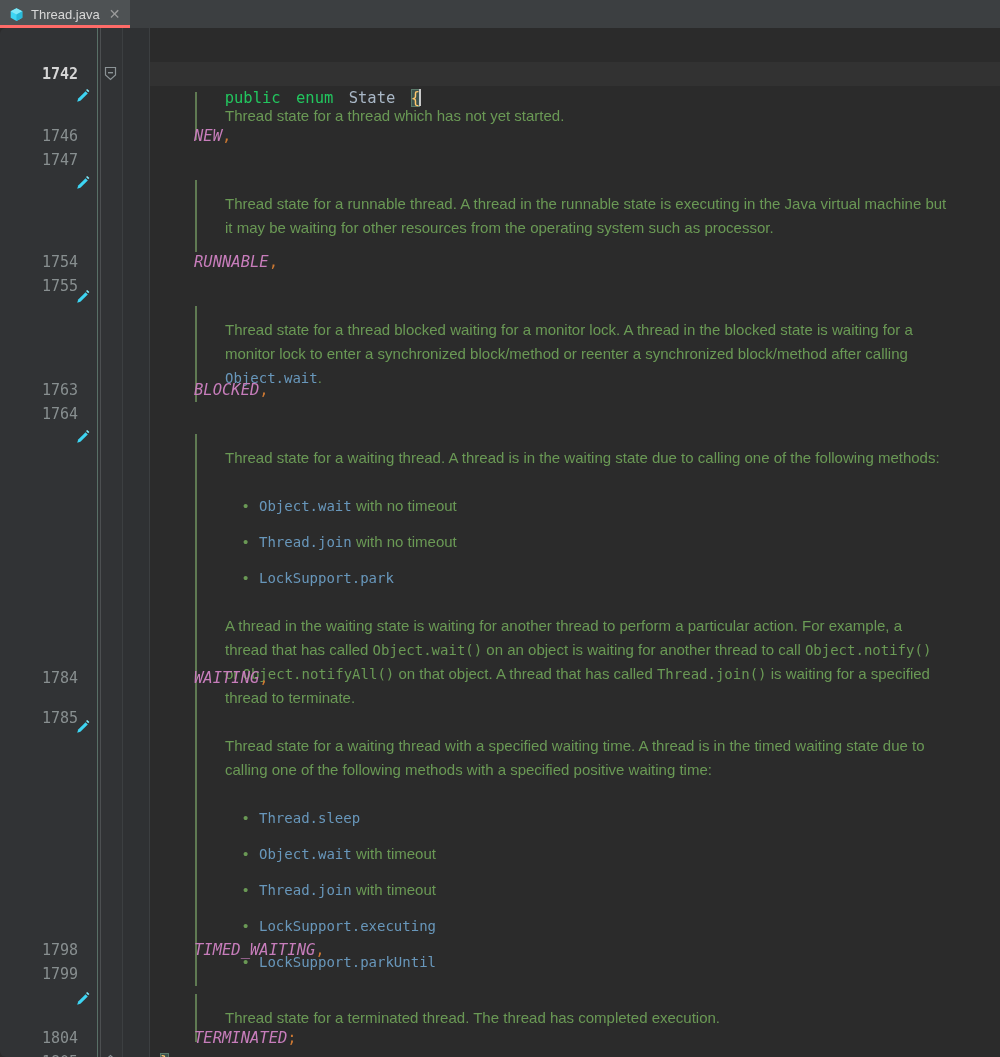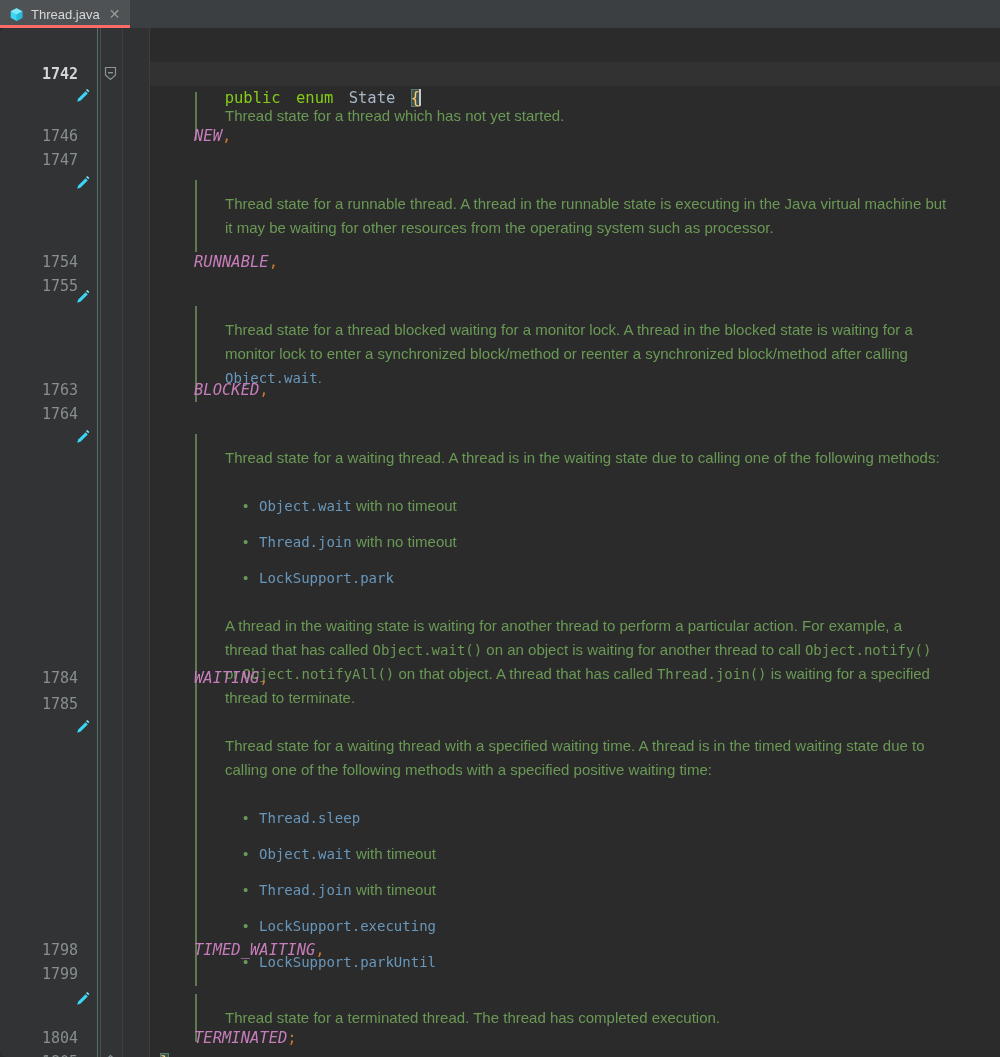--- a/index.html
+++ b/index.html
@@ -102,21 +102,21 @@
   .codeline {
     font-family: "DejaVu Sans Mono", monospace;
     font-size: 15.5px;
     white-space: pre;
     padding-left: 6px;
   }
   .current-line-bg {
     position: absolute; left: 0; right: 0; height: 24px;
     background: #323232;
   }
-  .kw      { color: #84cc16; }
+  .kw      { color: #22c55e; }
   .type    { color: #a9b7c6; }
   .brace-match {
     color: #ffc66d;
     background: #3b514d;
     box-shadow: 0 0 0 1px #5a7a6a inset;
   }
   .enumconst { color: #c77dbb; font-style: italic; }
   .punct   { color: #cc7832; }
   .caret {
     display: inline-block; width: 2px; height: 17px;
@@ -190,21 +190,21 @@
 
     <div class="gutter-linearea">
       <div class="lineno current" style="top:34px">1742</div>
       <div class="lineno" style="top:96px">1746</div>
       <div class="lineno" style="top:120px">1747</div>
       <div class="lineno" style="top:222px">1754</div>
       <div class="lineno" style="top:246px">1755</div>
       <div class="lineno" style="top:350px">1763</div>
       <div class="lineno" style="top:374px">1764</div>
       <div class="lineno" style="top:638px">1784</div>
-      <div class="lineno" style="top:664px">1785</div>
+      <div class="lineno" style="top:678px">1785</div>
       <div class="lineno" style="top:910px">1798</div>
       <div class="lineno" style="top:934px">1799</div>
       <div class="lineno" style="top:998px">1804</div>
       <div class="lineno" style="top:1022px">1805</div>
 
     </div>
 
     <span class="pencil" style="top:59px">
       <svg viewBox="0 0 18 18" width="18" height="18">
           <path d="M3.2 14.8l1-3.2 7.4-7.4 2.2 2.2-7.4 7.4z" fill="#3dd5f3"></path>

